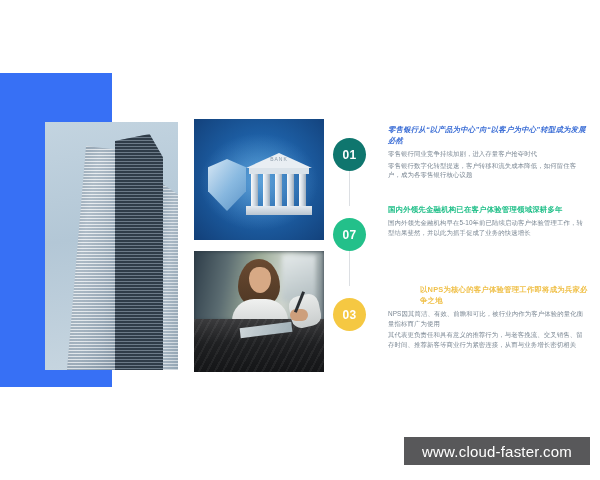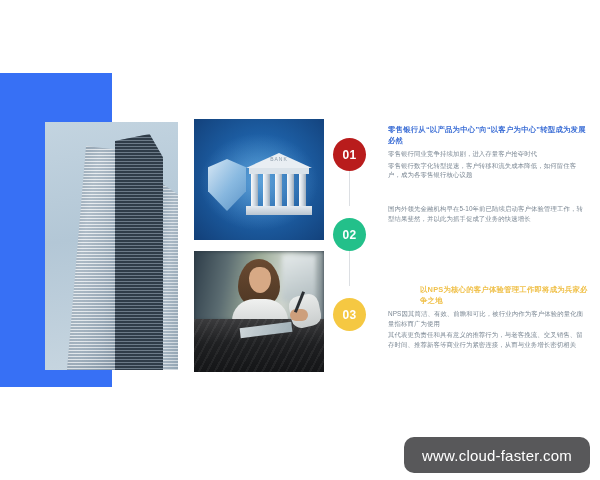--- a/index.html
+++ b/index.html
@@ -36,31 +36,30 @@
     z-index: 40;
     white-space: nowrap;
   }
 
   
   .site-badge {
     position: absolute;
     left: 404px;
     top: 437px;
     width: 186px;
-    height: 36px;
+    height: 28px;
     background: #58585a;
     color: #ffffff;
     font-size: 15px;
     letter-spacing: .2px;
     display: flex;
     align-items: center;
     justify-content: center;
     z-index: 40;
     white-space: nowrap;
-    border-radius: 10px;
   }
 
   
   .blue-block {
     position: absolute;
     left: 0px;
     top: 73px;
     width: 112px;
     height: 314px;
     background: #3770f5;
@@ -343,38 +342,38 @@
     height: 33px;
     border-radius: 50%;
     color: #ffffff;
     font-size: 12px;
     font-weight: bold;
     display: flex;
     align-items: center;
     justify-content: center;
     letter-spacing: .3px;
   }
-  .tl-circle.c1 { background: #b91c1c; }
+  .tl-circle.c1 { background: #0f766e; }
   .tl-circle.c2 { background: #23c08a; }
   .tl-circle.c3 { background: #f5c842; }
 
   .tl-text {
     position: absolute;
     left: 58px;
     top: 0;
     width: 200px;
   }
   .tl-head {
     font-size: 7.4px;
     font-weight: bold;
     line-height: 11px;
     letter-spacing: .2px;
     margin: 0 0 3px 0;
   }
-  .tl-head.h1 { color: #3d6fd6; }
+  .tl-head.h1 { color: #3d6fd6; font-style: italic; }
   .tl-head.h2 { color: #23c08a; }
   .tl-head.h3 { color: #f0c14b; margin-left: 32px; }
   .tl-body {
     font-size: 6.4px;
     line-height: 9.6px;
     color: #7c8894;
     margin: 0 0 2px 0;
     letter-spacing: .1px;
   }
 
@@ -457,22 +456,23 @@
       <div class="tl-circle c1">01</div>
       <div class="tl-text">
         <p class="tl-head h1">零售银行从“以产品为中心”向“以客户为中心”转型成为发展必然</p>
         <p class="tl-body">零售银行同业竞争持续加剧，进入存量客户抢夺时代</p>
         <p class="tl-body">零售银行数字化转型提速，客户转移和流失成本降低，如何留住客户，成为各零售银行核心议题</p>
       </div>
     </div>
 
     <div class="tl-item i2">
       <div class="tl-line"></div>
-      <div class="tl-circle c2">02</div>
+      <div class="tl-circle c2">07</div>
       <div class="tl-text">
+        <p class="tl-head h2">国内外领先金融机构已在客户体验管理领域深耕多年</p>
         <p class="tl-body">国内外领先金融机构早在5-10年前已陆续启动客户体验管理工作，转型结果斐然，并以此为抓手促成了业务的快速增长</p>
       </div>
     </div>
 
     <div class="tl-item i3">
       <div class="tl-circle c3">03</div>
       <div class="tl-text">
         <p class="tl-head h3">以NPS为核心的客户体验管理工作即将成为兵家必争之地</p>
         <p class="tl-body">NPS因其简洁、有效、前瞻和可比，被行业内作为客户体验的量化衡量指标而广为使用</p>
         <p class="tl-body">其代表更负责任和具有意义的推荐行为，与老客挽流、交叉销售、留存时间、推荐新客等商业行为紧密连接，从而与业务增长密切相关</p>

